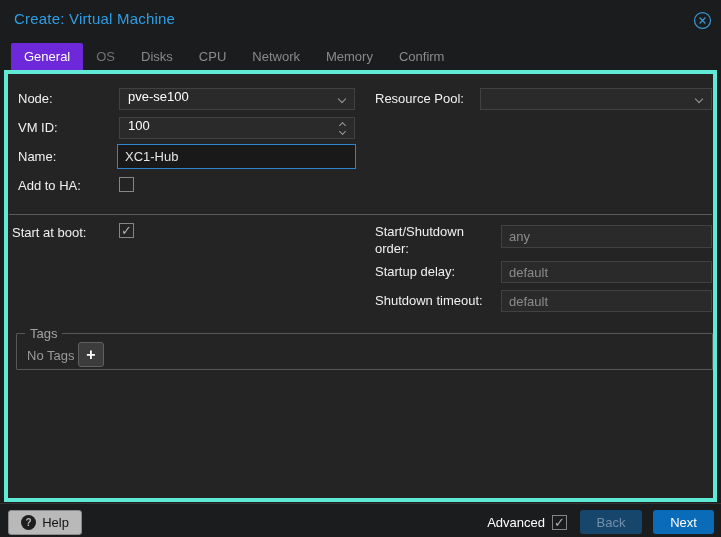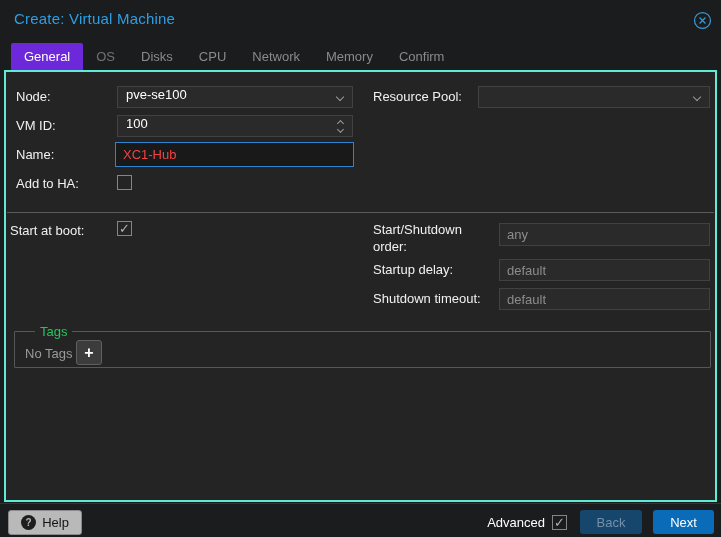--- a/index.html
+++ b/index.html
@@ -20,58 +20,58 @@
   .tab {
     font-size:13px; line-height:27px; padding:0 13px;
     color:#8a8a8a; border-radius:2px 2px 0 0; white-space:nowrap; cursor:default;
   }
   .tab.active { background:#6d28d9; color:#ffffff; }
   .tab.enabled { color:#737373; cursor:pointer; }
   .tab.disabled { color:#8a8a8a; }
   
   .panel {
     position:absolute; left:4px; top:70px; width:713px; height:432px;
-    background:#242424; border:2px solid #5eead4;
+    background:#242424; border:4px solid #5eead4;
   }
   .lbl { position:absolute; font-size:13px; color:#f1f1f1; }
   .field {
     position:absolute; background:#2a2a2a; border:1px solid #414141;
     font-size:13px; color:#ffffff; display:flex; 
     padding:0 8px;
   }
   .chev-down {
     position:absolute; right:9px; top:7px; width:6px; height:6px;
     border-right:1.4px solid #9a9a9a; border-bottom:1.4px solid #9a9a9a;
     transform:rotate(45deg);
   }
   .spin-up, .spin-dn {
     position:absolute; right:9px; width:5px; height:5px;
     border-right:1.3px solid #9a9a9a; border-bottom:1.3px solid #9a9a9a;
   }
   .spin-up { top:5px;  transform:rotate(-135deg); }
   .spin-dn { top:11px; transform:rotate(45deg); }
   .text-input {
     position:absolute; background:#2a2a2a; border:1px solid #414141;
-    font-size:13px; color:#ef4444; padding:0 7px; outline:none;
+    font-size:13px; color:#e5e5e5; padding:0 7px; outline:none;
     font-family:"Liberation Sans","DejaVu Sans",sans-serif;
   }
   .text-input::placeholder { color:#8c8c8c; opacity:1; }
   .name-input { background:#191919; border:1px solid #2e84cf; }
   .checkbox {
     position:absolute; width:15px; height:15px; border:1px solid #858585;
     background:transparent; display:flex; align-items:center; justify-content:center;
     color:#b2b2b2; font-size:13px; line-height:13px; cursor:pointer;
   }
   .divider { position:absolute; left:1px; right:1px; height:1px; background:#5a5a5a; }
   
   .tags-fieldset {
     position:absolute; left:8px; top:252px; width:697px; height:44px;
     border:1px solid #575757; border-radius:1px;
   }
-  .tags-fieldset legend { font-size:13px; color:#22c55e; margin-left:20px; padding:0 5px; }
+  .tags-fieldset legend { font-size:13px; color:#a3a3a3; margin-left:8px; padding:0 5px; }
   .no-tags { position:absolute; left:10px; top:7px; font-size:13px; color:#9a9a9a; }
   .add-tag-btn {
     position:absolute; left:61px; top:1px; width:26px; height:25px;
     background:#3c3c3c; border:1px solid #606060; border-radius:3px;
     color:#ffffff; font-size:16px; font-weight:bold;
     display:flex; align-items:center; justify-content:center; cursor:pointer;
   }
   
   .footer {
     position:absolute; left:0; top:503px; width:721px; height:34px;

